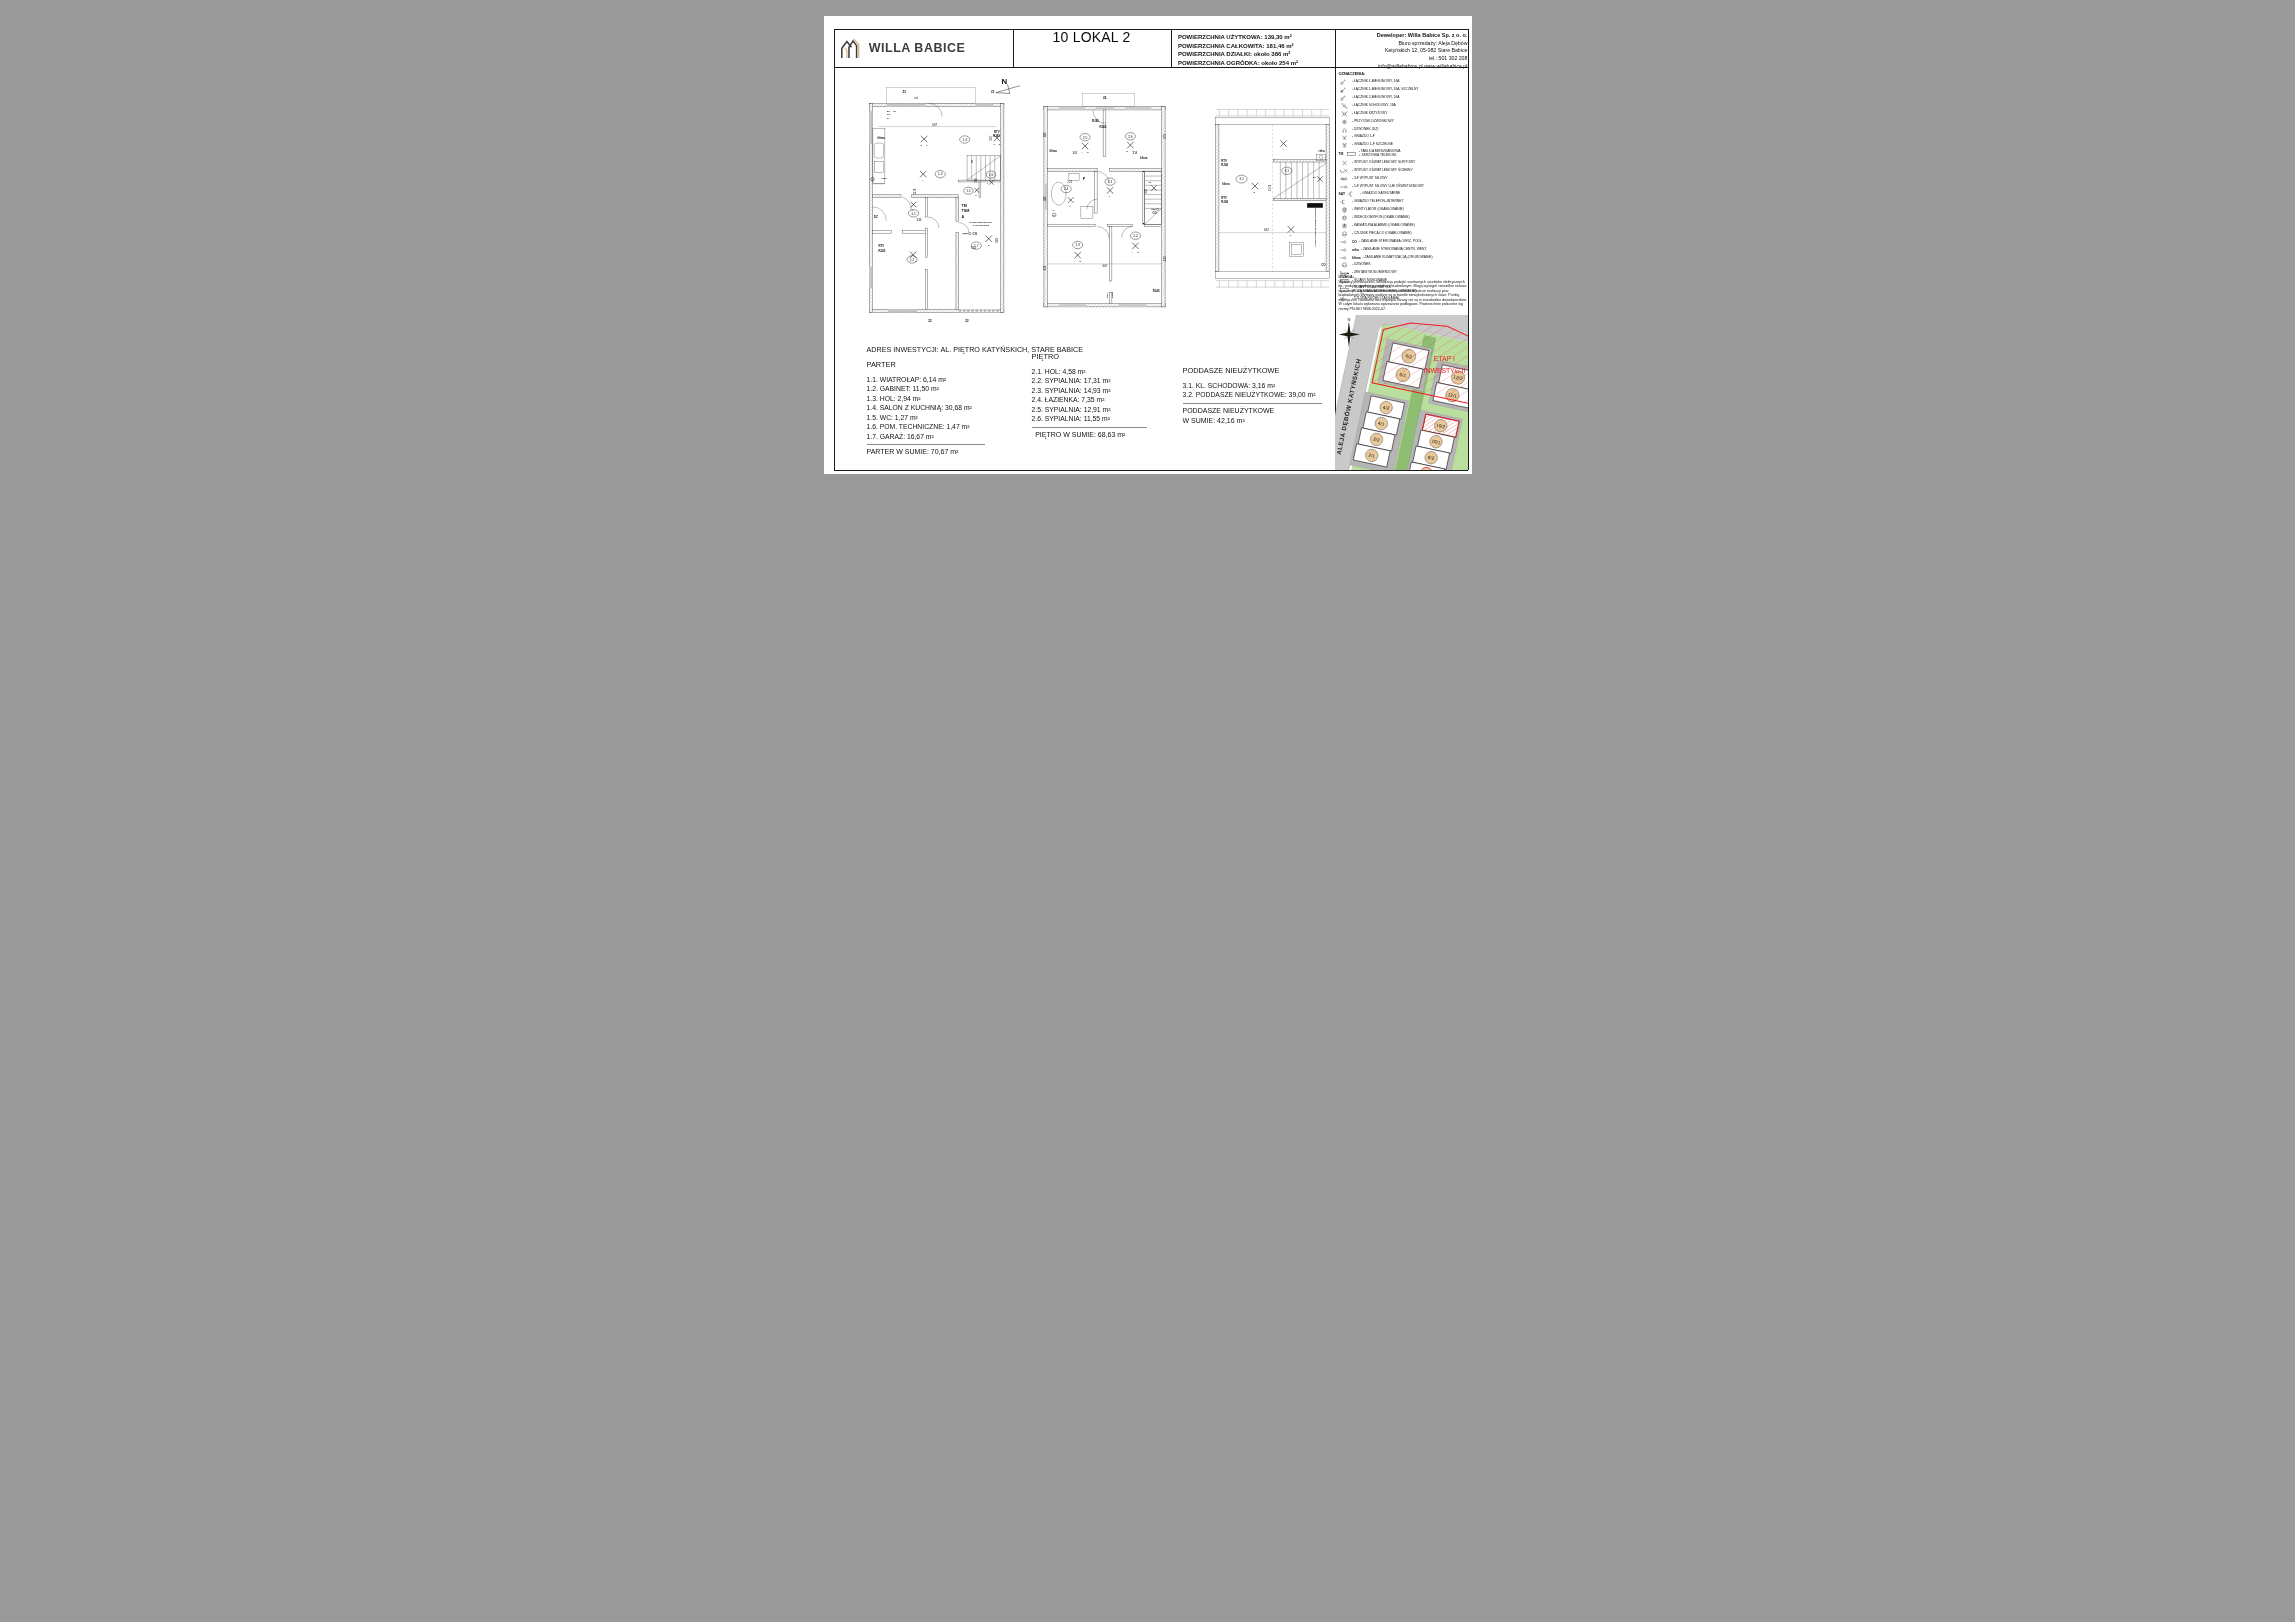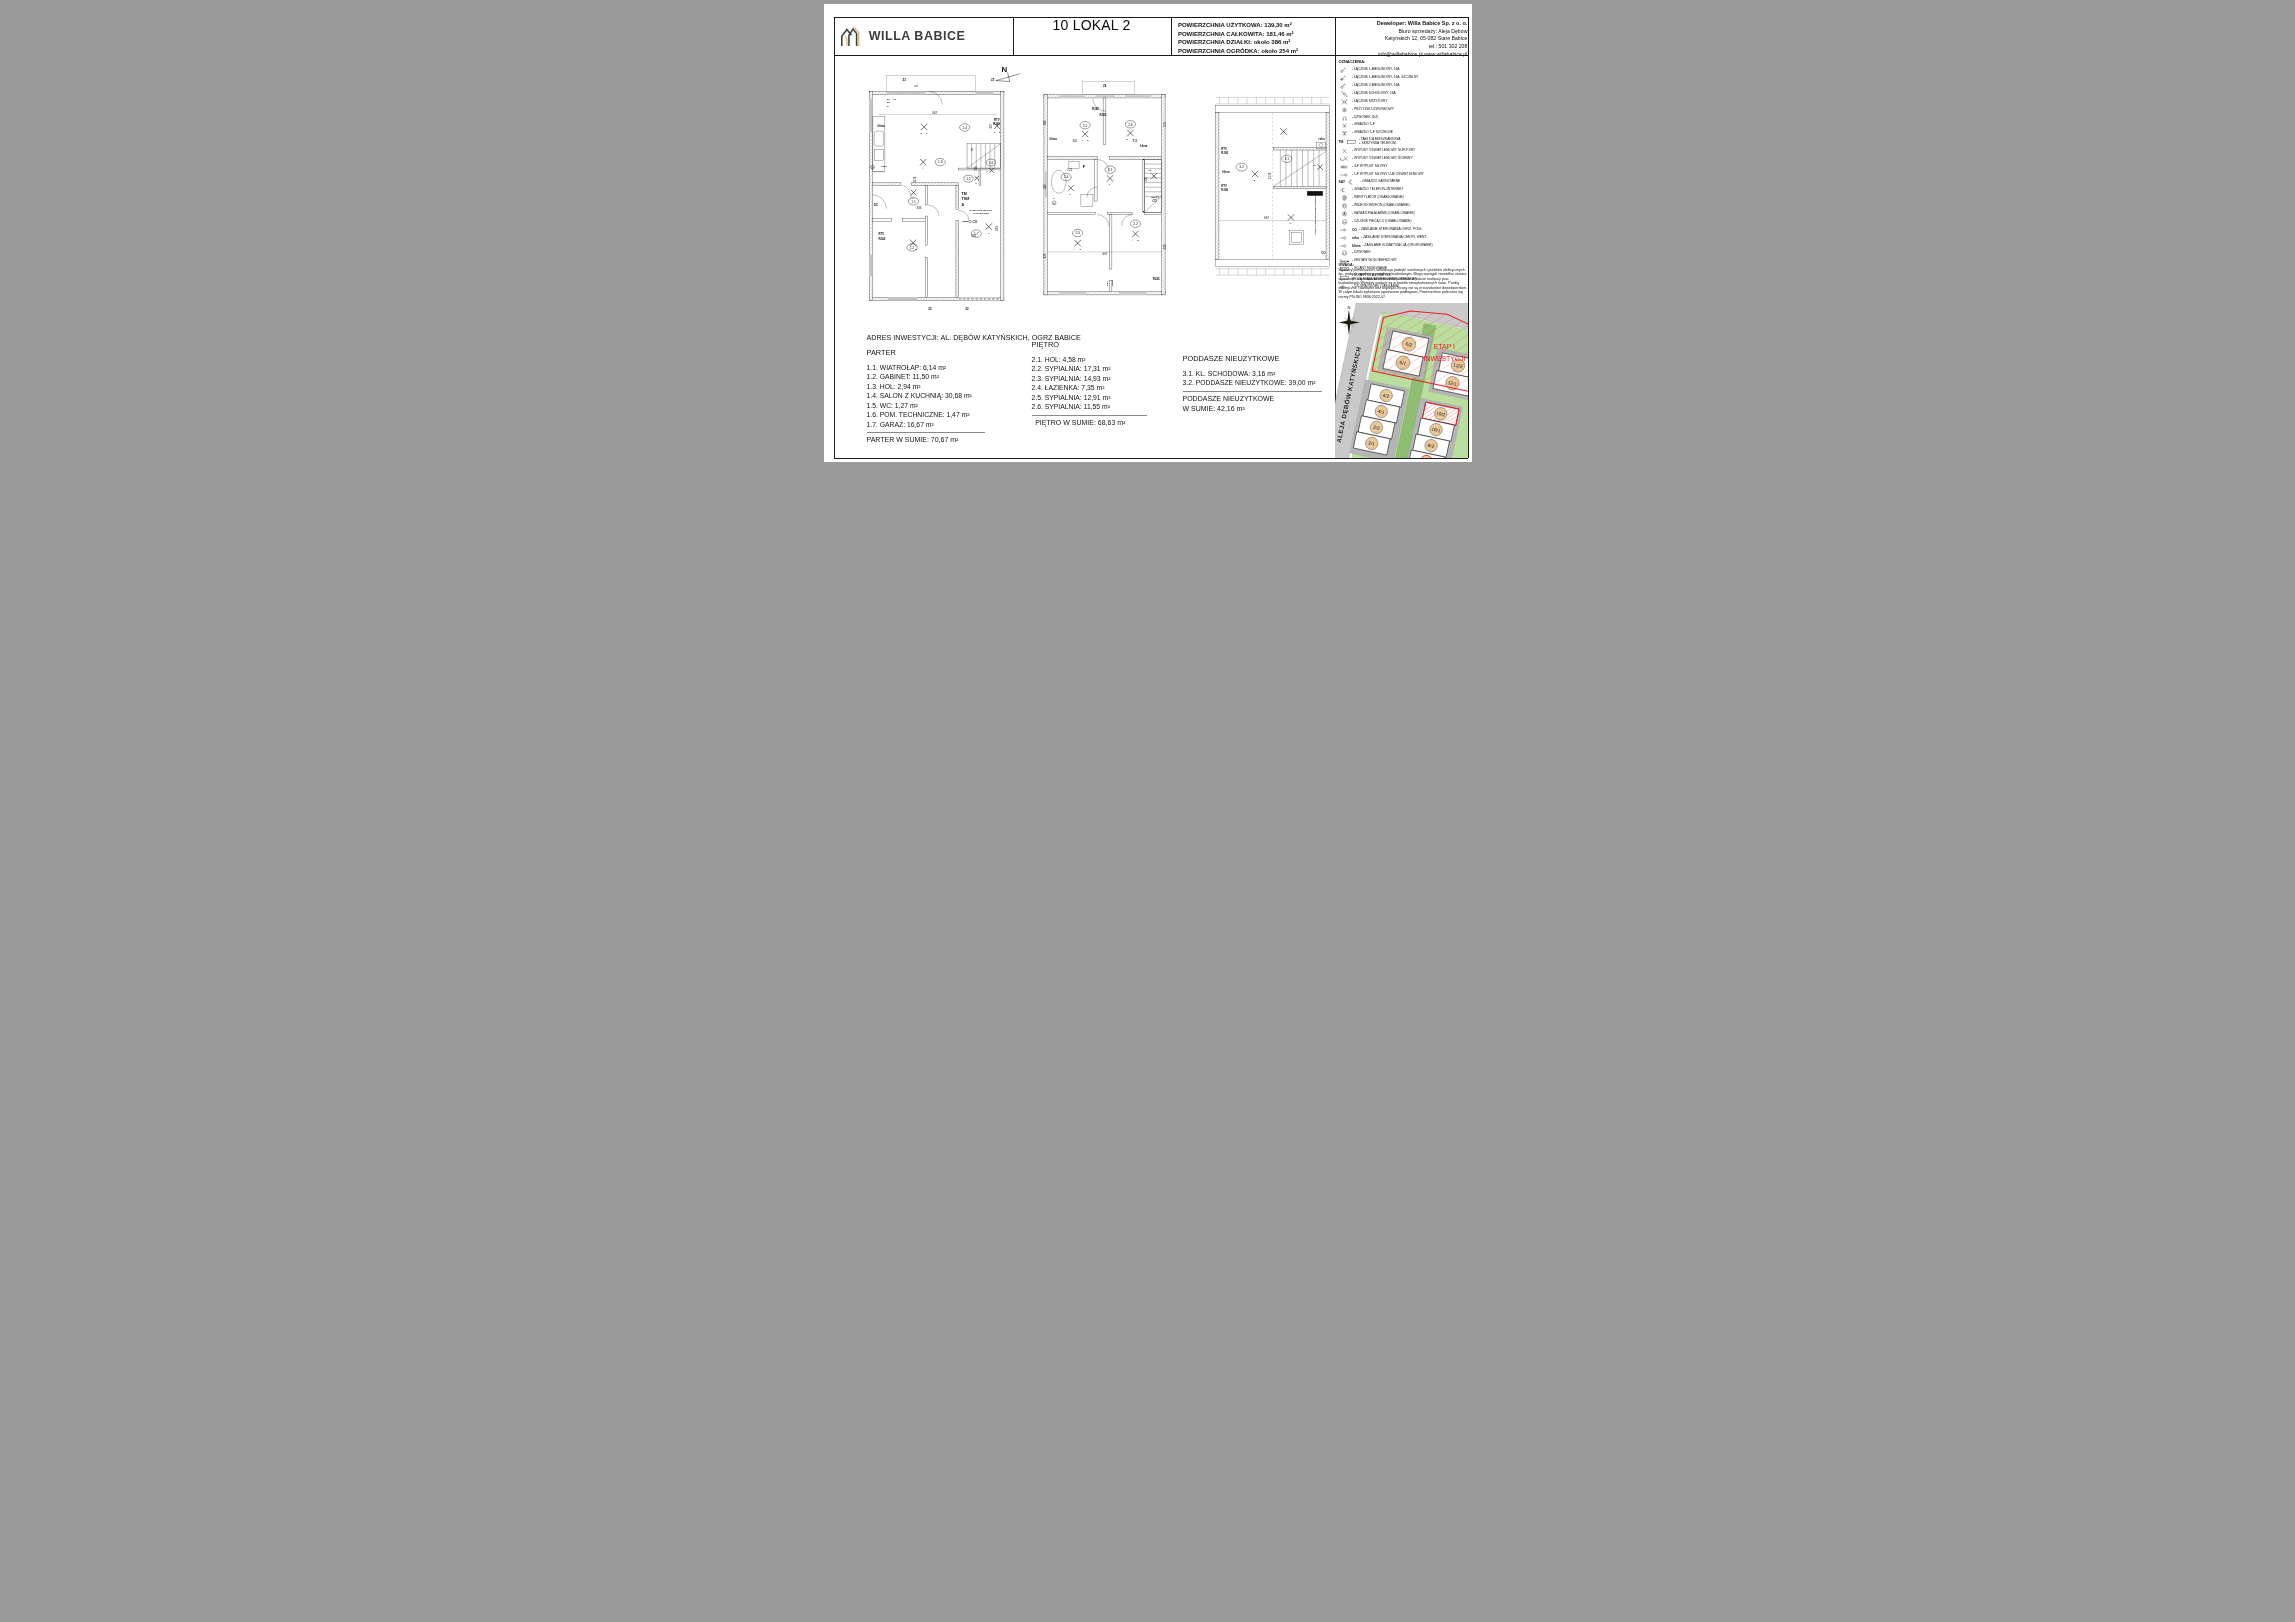--- a/index.html
+++ b/index.html
@@ -2,21 +2,21 @@
 <html style="--brand-dark: #3d3d3d; --brand-gold: #d8be8d; --accent-red: #ee1c23; --map-green: #bade9e; --map-green-dark: #8dbe71; --road-gray: #c9c9c9; --plot-gray: #b5b5b5; --unit-tan: #e9c99a; --line: #1a1a1a;font-size:7.4px"><head>
 <meta charset="utf-8">
 <style>
   :root{
     --brand-dark:#3d3d3d; --brand-gold:#d8be8d; --accent-red:#ee1c23;
     --map-green:#bade9e; --map-green-dark:#8dbe71; --road-gray:#c9c9c9;
     --plot-gray:#b5b5b5; --unit-tan:#e9c99a; --line:#1a1a1a;
   }
   html,body{margin:0;padding:0;background:#9a9a9a;}
   body{font-family:"Liberation Sans",sans-serif;color:#111;}
-  #sheet{position:relative;width:648px;height:458px;background:#fff;margin:4px auto;overflow:hidden;}
+  #sheet{position:relative;width:648px;height:458px;background:#fff;margin:16px auto;overflow:hidden;}
   .hline,.vline{position:absolute;background:var(--line);}
   
   .cell{position:absolute;top:13px;height:38px;overflow:hidden;}
   #cell-logo{left:10.2px;width:179px;display:flex;align-items:center;gap:5.6px;padding-left:6.5px;}
   #logo-text{font-size:12.5px;font-weight:600;letter-spacing:0.5px;color:var(--brand-dark);}
   #cell-title{left:189px;width:158px;display:flex;align-items:flex-start;justify-content:center;}
   #title-text{font-size:14px;letter-spacing:0.2px;color:#0a0a0a;}
   #cell-areas{left:347px;width:164px;padding:4.2px 0 0 7.4px;}
   .area-line{font-size:6px;font-weight:bold;line-height:8.6px;white-space:nowrap;}
   #cell-dev{left:511px;width:131px;padding:2.8px 3.7px 0 1.9px;text-align:right;}
@@ -907,21 +907,21 @@
 
       <g>
         <text x="30" y="12" text-anchor="middle" font-size="9" fill="#111">N</text>
         <polygon points="30,14 33.2,38 54,42 33.2,46 30,70 26.8,46 8,42 26.8,38" fill="#1c1c10"></polygon>
         <line x1="20" y1="32" x2="40" y2="52" stroke="#1c1c10" stroke-width="0.7"></line>
         <line x1="40" y1="32" x2="20" y2="52" stroke="#1c1c10" stroke-width="0.7"></line>
       </g>
     </svg>
   </div>
 
-  <div id="address">ADRES INWESTYCJI: AL. DĘBÓW KATYŃSKICH, OGRZ BABICE</div>
+  <div id="address">ADRES INWESTYCJI: AL. PIĘTRO KATYŃSKICH, STARE BABICE</div>
 
   <div class="floor-col" id="col-parter">
     <div class="floor-name">PARTER</div>
     <div>
         <div class="room-line">1.1. WIATROŁAP: 6,14 m²</div>
         <div class="room-line">1.2. GABINET: 11,50 m²</div>
         <div class="room-line">1.3. HOL: 2,94 m²</div>
         <div class="room-line">1.4. SALON Z KUCHNIĄ:  30,68 m²</div>
         <div class="room-line">1.5. WC: 1,27 m²</div>
         <div class="room-line">1.6. POM. TECHNICZNE: 1,47 m²</div>

